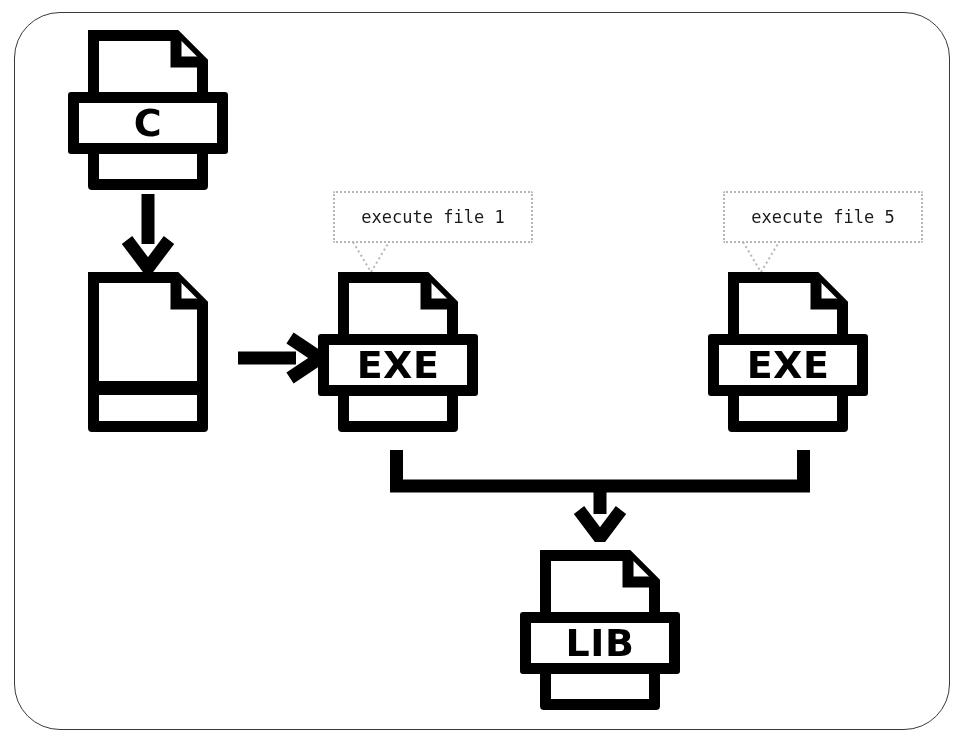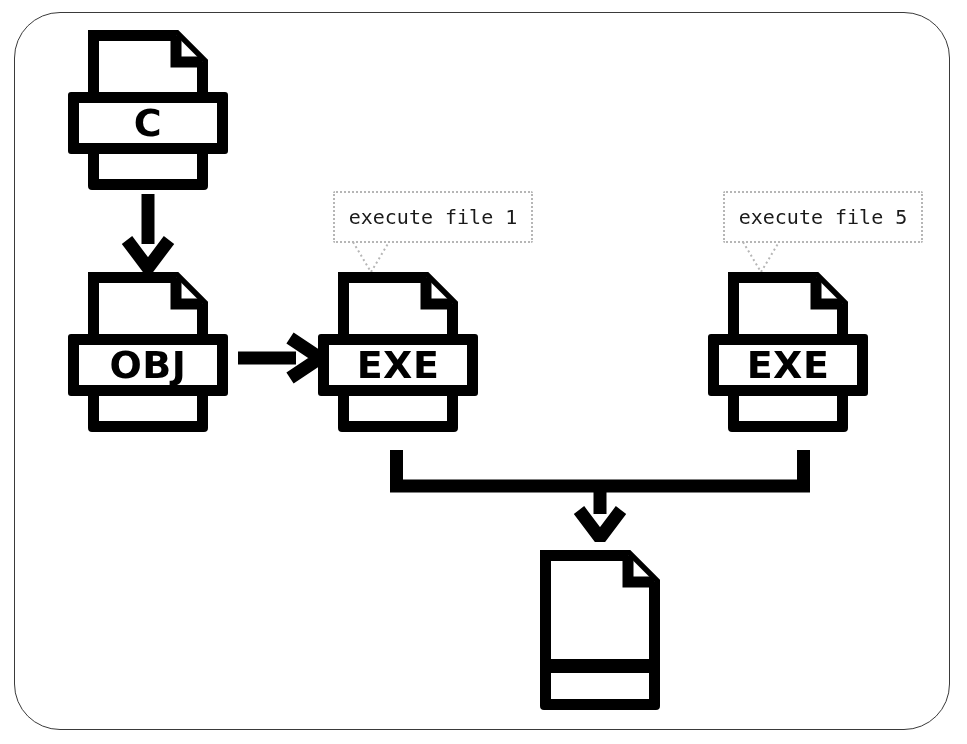--- a/index.html
+++ b/index.html
@@ -90,21 +90,21 @@
     border: 2px dotted #b6b6b6;
     box-sizing: border-box;
     background: #ffffff;
     display: flex;
     align-items: center;
     justify-content: center;
     border-radius: 2px;
   }
   .callout .callout-text {
     font-family: "DejaVu Sans Mono", monospace;
-    font-size: 20px;
+    font-size: 17px;
     color: #1a1a1a;
     white-space: nowrap;
     user-select: none;
   }
   .callout .tail {
     position: absolute;
     left: 14px;
     top: 49px;
     width: 44px;
     height: 34px;
@@ -142,23 +142,20 @@
   </div>
 
   <div class="file-icon" style="left:68px; top:272px;">
     <div class="doc">
       <svg width="120" height="120" viewBox="0 0 120 120">
         <path d="M5.5 5.5 H88 L114.5 32 V114.5 H5.5 Z" fill="#ffffff" stroke="#000000" stroke-width="11" stroke-linejoin="miter"></path>
         <path d="M88 5.5 V32 H114.5" fill="#ffffff" stroke="#000000" stroke-width="11" stroke-linejoin="miter"></path>
       </svg>
     </div>
     <div class="foot"></div>
-    <div class="band">
-      <span class="band-text">OBJ</span>
-    </div>
   </div>
 
   <div class="conn" style="left:234px; top:332px; width:96px; height:52px;">
     <svg width="96" height="52" viewBox="0 0 96 52">
       <path d="M4 26 H62" stroke="#000000" stroke-width="13" fill="none"></path>
       <path d="M56 6 L86 26 L56 46" stroke="#000000" stroke-width="13" fill="none" stroke-linecap="butt" stroke-linejoin="miter"></path>
     </svg>
   </div>
 
   <div class="callout" style="left:333px; top:191px;">
@@ -214,15 +211,18 @@
   </div>
 
   <div class="file-icon" style="left:520px; top:550px;">
     <div class="doc">
       <svg width="120" height="120" viewBox="0 0 120 120">
         <path d="M5.5 5.5 H88 L114.5 32 V114.5 H5.5 Z" fill="#ffffff" stroke="#000000" stroke-width="11" stroke-linejoin="miter"></path>
         <path d="M88 5.5 V32 H114.5" fill="#ffffff" stroke="#000000" stroke-width="11" stroke-linejoin="miter"></path>
       </svg>
     </div>
     <div class="foot"></div>
+    <div class="band">
+      <span class="band-text">LIB</span>
+    </div>
   </div>
 
 </div>
 
 </body></html>

